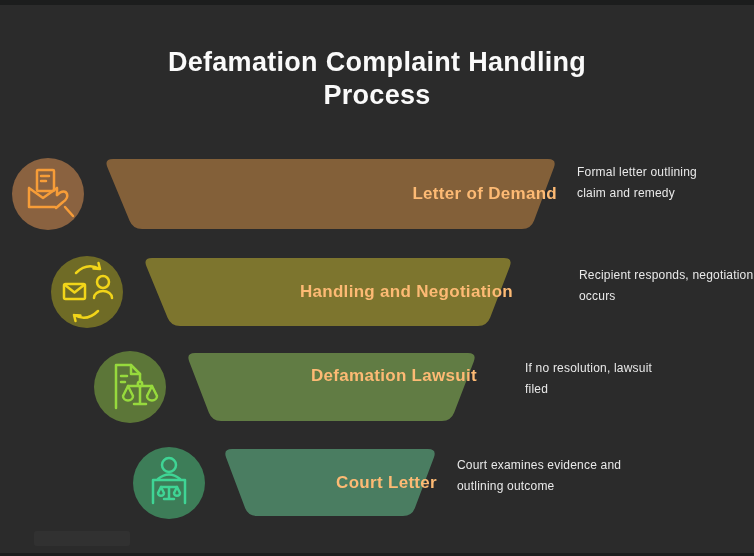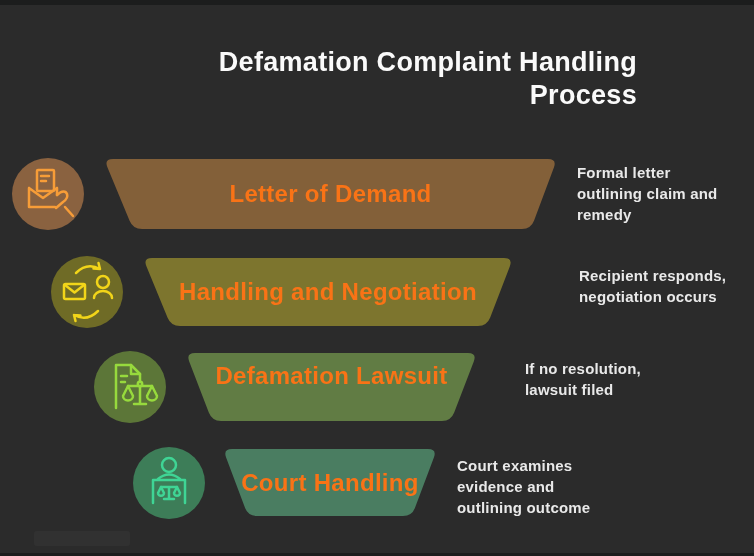--- a/index.html
+++ b/index.html
@@ -6,32 +6,32 @@
   .canvas{
     position:relative;width:754px;height:556px;margin:0 auto;
     background:#2b2b2b;overflow:hidden;
     font-family:"Liberation Sans",sans-serif;
   }
   .strip{position:absolute;left:0;width:754px;background:#1c1d1d;}
   .strip.top{top:0;height:5px;}
   .strip.bottom{bottom:0;height:3px;}
   .title{
     position:absolute;top:46px;left:50%;transform:translateX(-50%);
-    width:520px;text-align:right;color:#fafafa;
+    width:520px;text-align:center;color:#fafafa;
     font-size:27px;font-weight:700;line-height:1.22;letter-spacing:.3px;
   }
   .step{position:absolute;inset:0;pointer-events:none;}
   .trap-svg{position:absolute;left:0;top:0;}
   .lbl{
-    position:absolute;text-align:center;color:#f97316;
-    font-size:24px;font-weight:700;letter-spacing:.3px;line-height:24px;
+    position:absolute;text-align:right;color:#fdba74;
+    font-size:17px;font-weight:700;letter-spacing:.3px;line-height:24px;
   }
   .desc{
-    position:absolute;color:#e9e9e9;font-size:15px;line-height:21px;
-    font-weight:700;letter-spacing:.2px;
+    position:absolute;color:#e9e9e9;font-size:12px;line-height:21px;
+    font-weight:400;letter-spacing:.2px;
   }
   .icon-svg{position:absolute;}
   .glyph{fill:none;stroke-width:2.5;stroke-linecap:round;stroke-linejoin:round;}
   .watermark{
     position:absolute;left:34px;bottom:10px;width:96px;height:15px;
     background:rgba(255,255,255,0.03);border-radius:3px;
   }
 </style>
 </head>
 <body>
@@ -95,21 +95,21 @@
         <path d="M34,35 l-5,10 M34,35 l5,10 M29,45 a5,4.5 0 0 0 10,0"></path>
         <path d="M58,35 l-5,10 M58,35 l5,10 M53,45 a5,4.5 0 0 0 10,0"></path>
       </g>
     </svg>
   </div>
 
   <div class="step">
     <svg class="trap-svg" width="754" height="556">
       <path fill="#4a7d61" d="M226.1,457.4 Q223,449 232.0,449.0 L428.0,449.0 Q437,449 433.9,457.4 L415.1,507.6 Q412,516 403.0,516.0 L257.0,516.0 Q248,516 244.9,507.6 Z"></path>
     </svg>
-    <div class="lbl" style="left:223px;top:471px;width:214px;">Court Handling</div>
+    <div class="lbl" style="left:223px;top:471px;width:214px;">Court Letter</div>
     <div class="desc" style="left:457px;top:455px;width:165px;">Court examines evidence and outlining outcome</div>
     <svg class="icon-svg" style="left:133px;top:447px;" width="72" height="72" viewBox="0 0 72 72">
       <circle cx="36" cy="36" r="36" fill="#3d7d58"></circle>
       <g class="glyph" stroke="#3fd595">
         <circle cx="36" cy="18" r="7"></circle>
         <path d="M25,32 q11,-9 22,0"></path>
         <path d="M20,56 V33 H52 V56"></path>
         <path d="M28,40 H44 M36,40 V52 M31,52 h10"></path>
         <path d="M28,40 l-3,6 M28,40 l3,6 M25,46 a3,2.8 0 0 0 6,0"></path>
         <path d="M44,40 l-3,6 M44,40 l3,6 M41,46 a3,2.8 0 0 0 6,0"></path>

